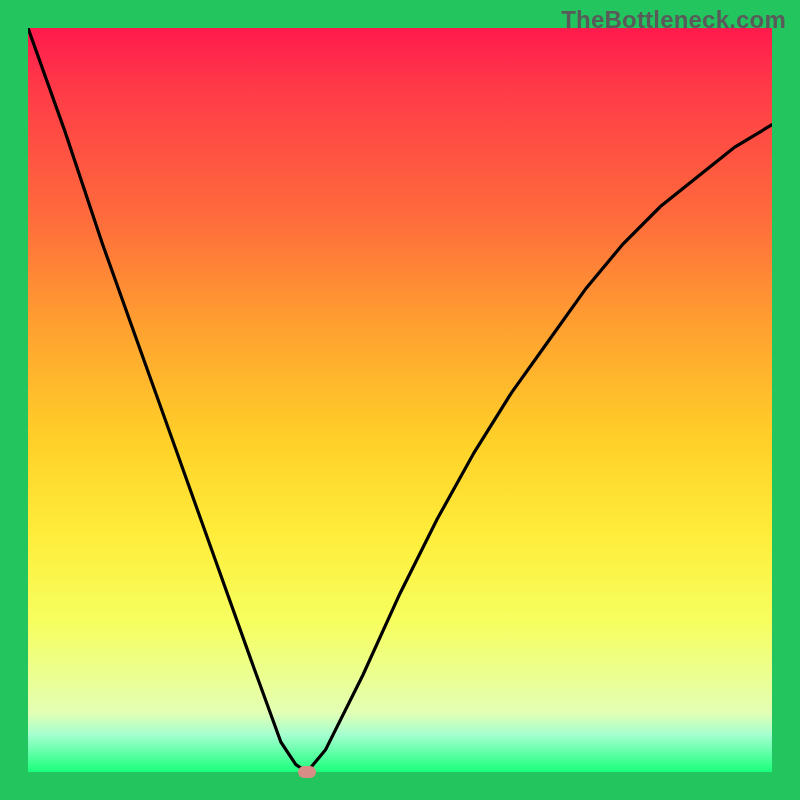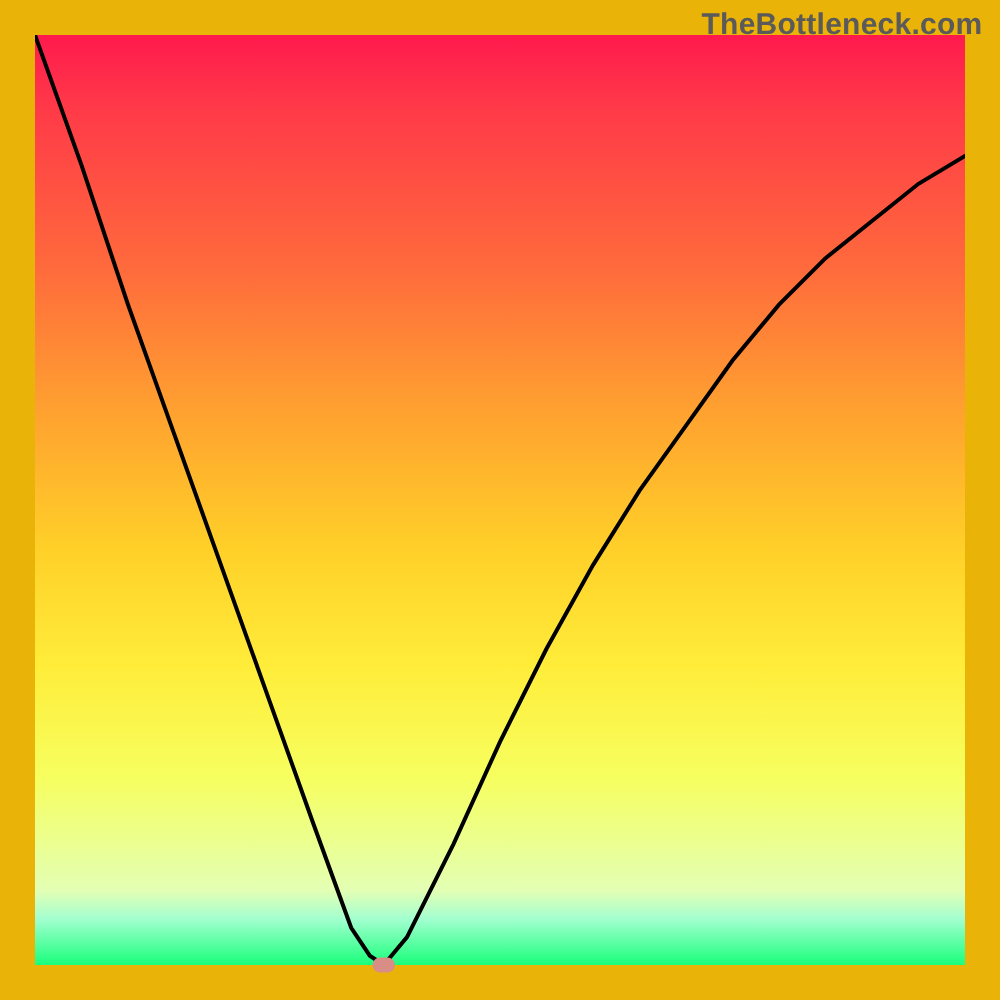--- a/index.html
+++ b/index.html
@@ -1,21 +1,21 @@
 <!DOCTYPE html>
 <html><head>
 <meta charset="utf-8">
 <style>
   * { margin: 0; padding: 0; box-sizing: border-box; }
   html, body { width: 800px; height: 800px; overflow: hidden; background: #000; }
   .frame {
     position: relative;
     width: 800px;
     height: 800px;
-    background: #eab308;
+    background: #22c55e;
   }
   .watermark {
     position: absolute;
     top: 6px;
     right: 14px;
     font-family: Arial, Helvetica, sans-serif;
     font-size: 24px;
     font-weight: 600;
     color: #5a5a5a;
     letter-spacing: 0.2px;

